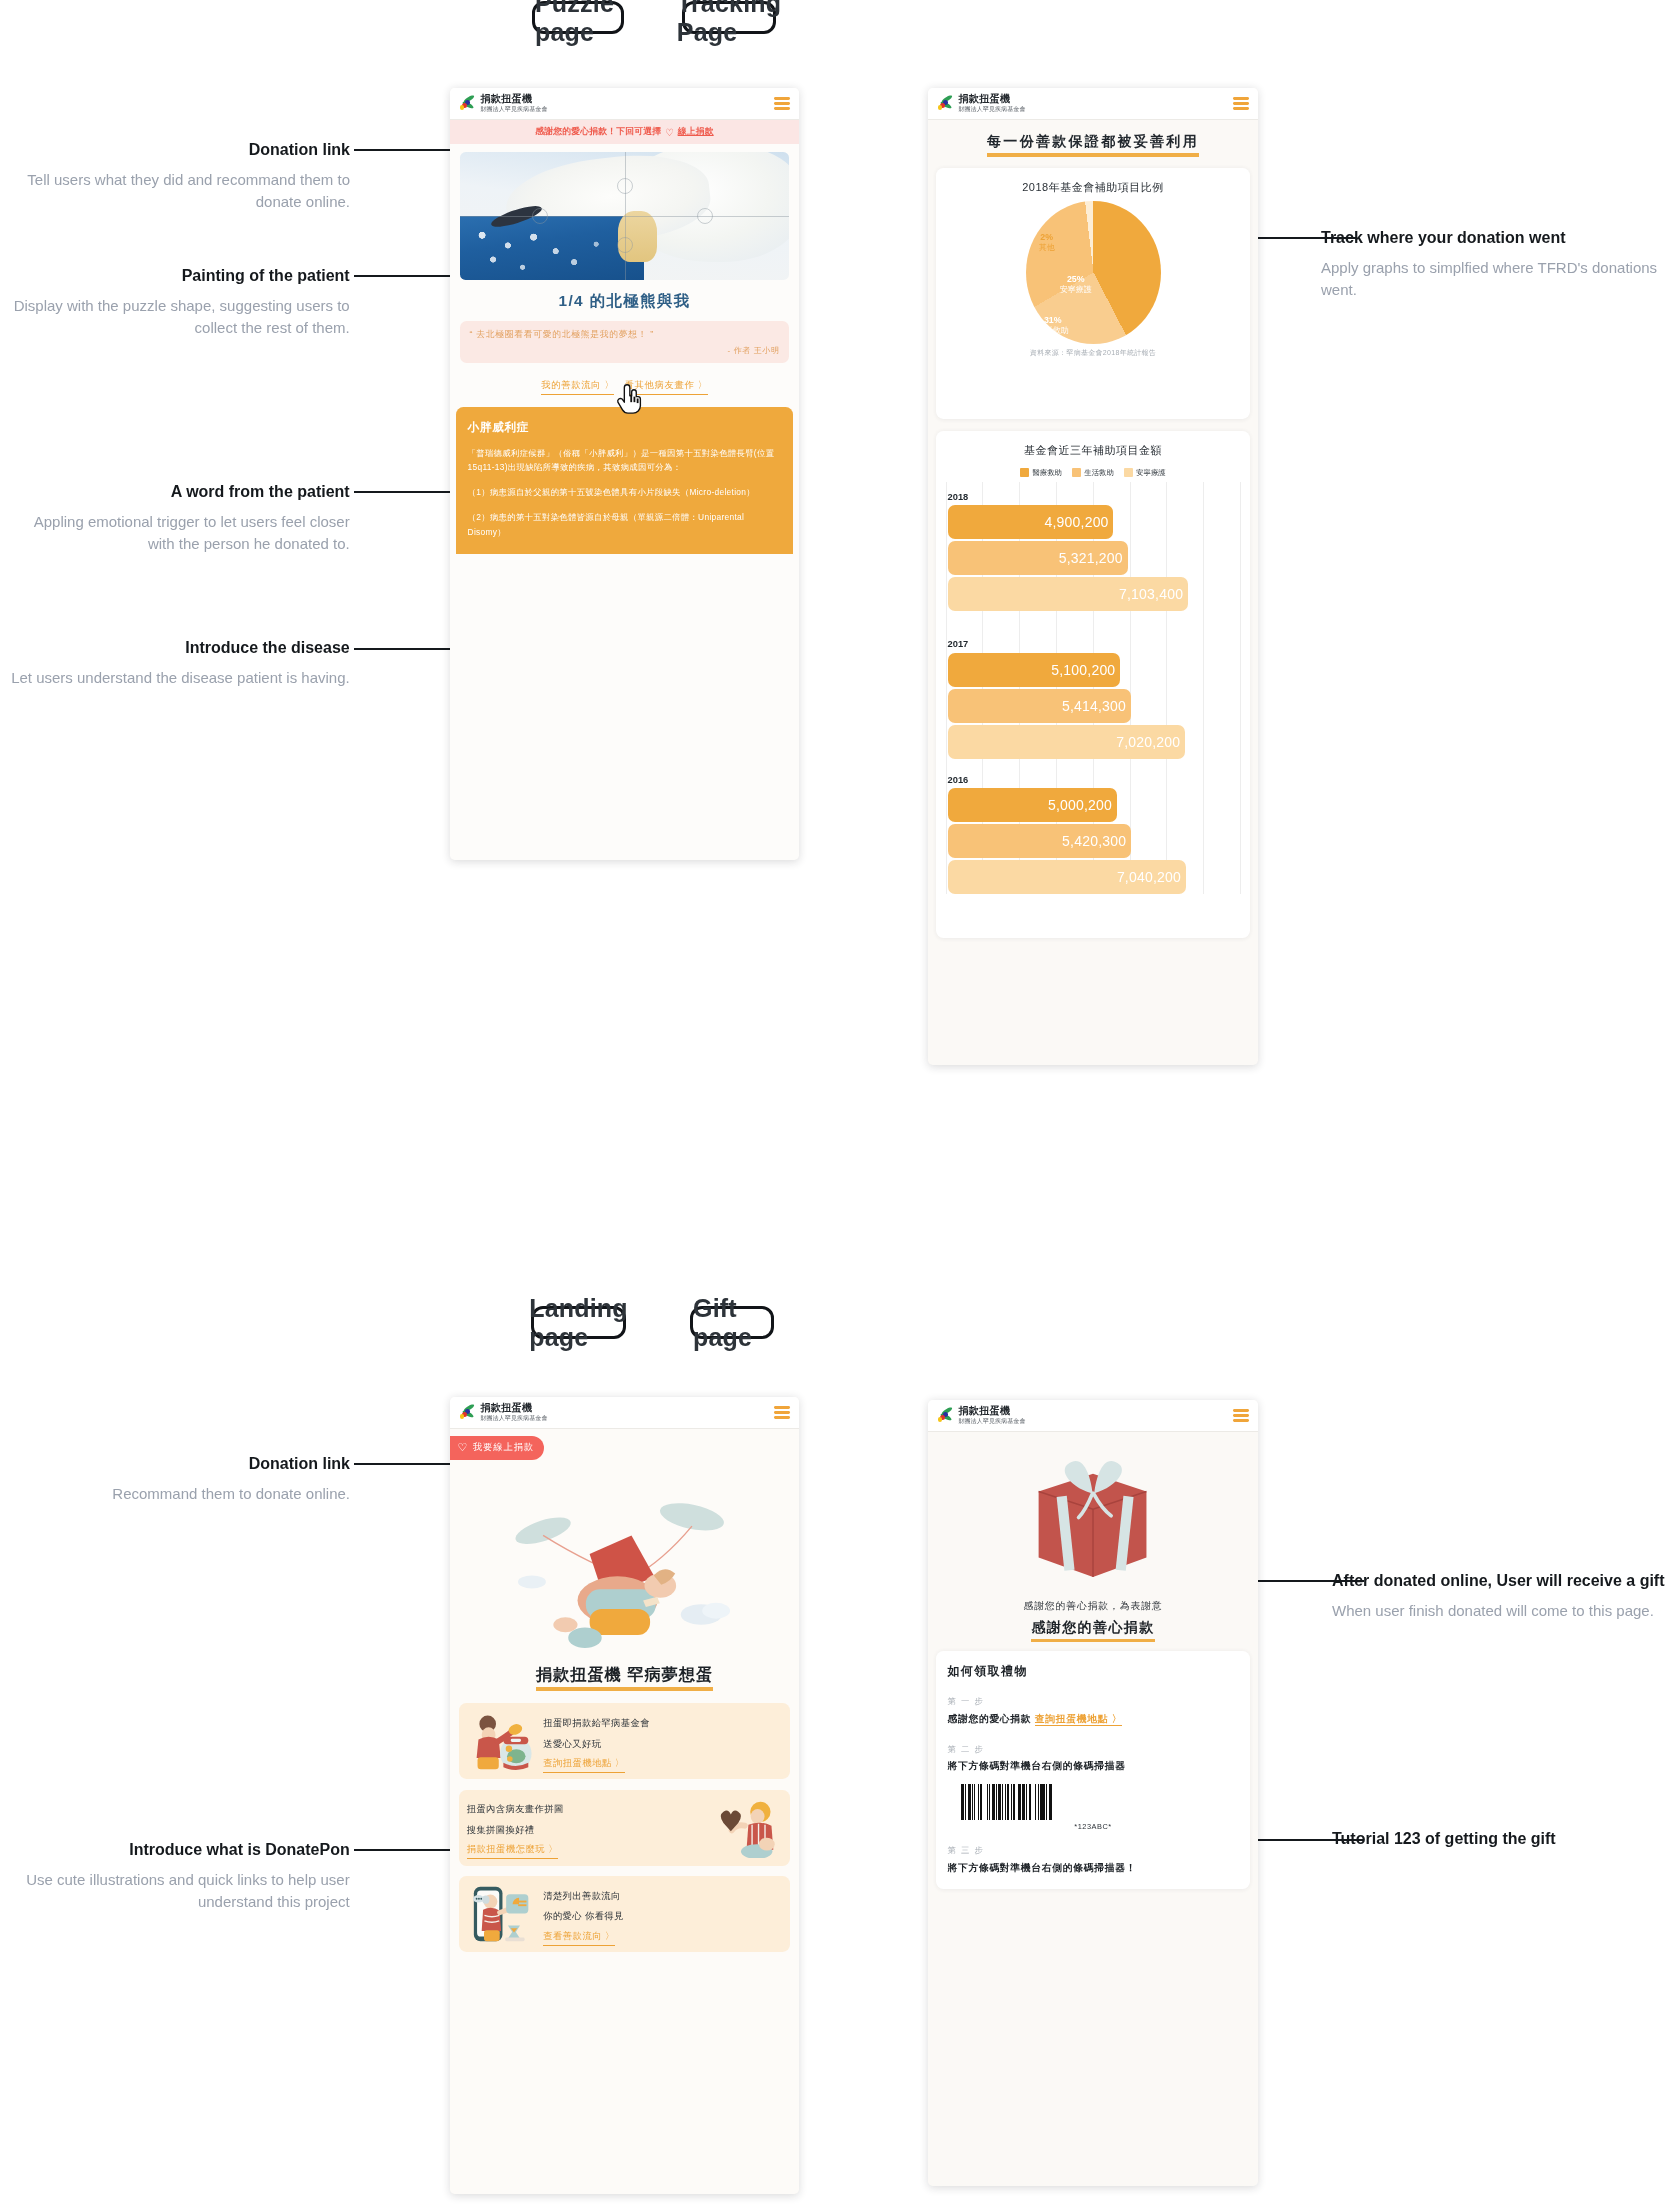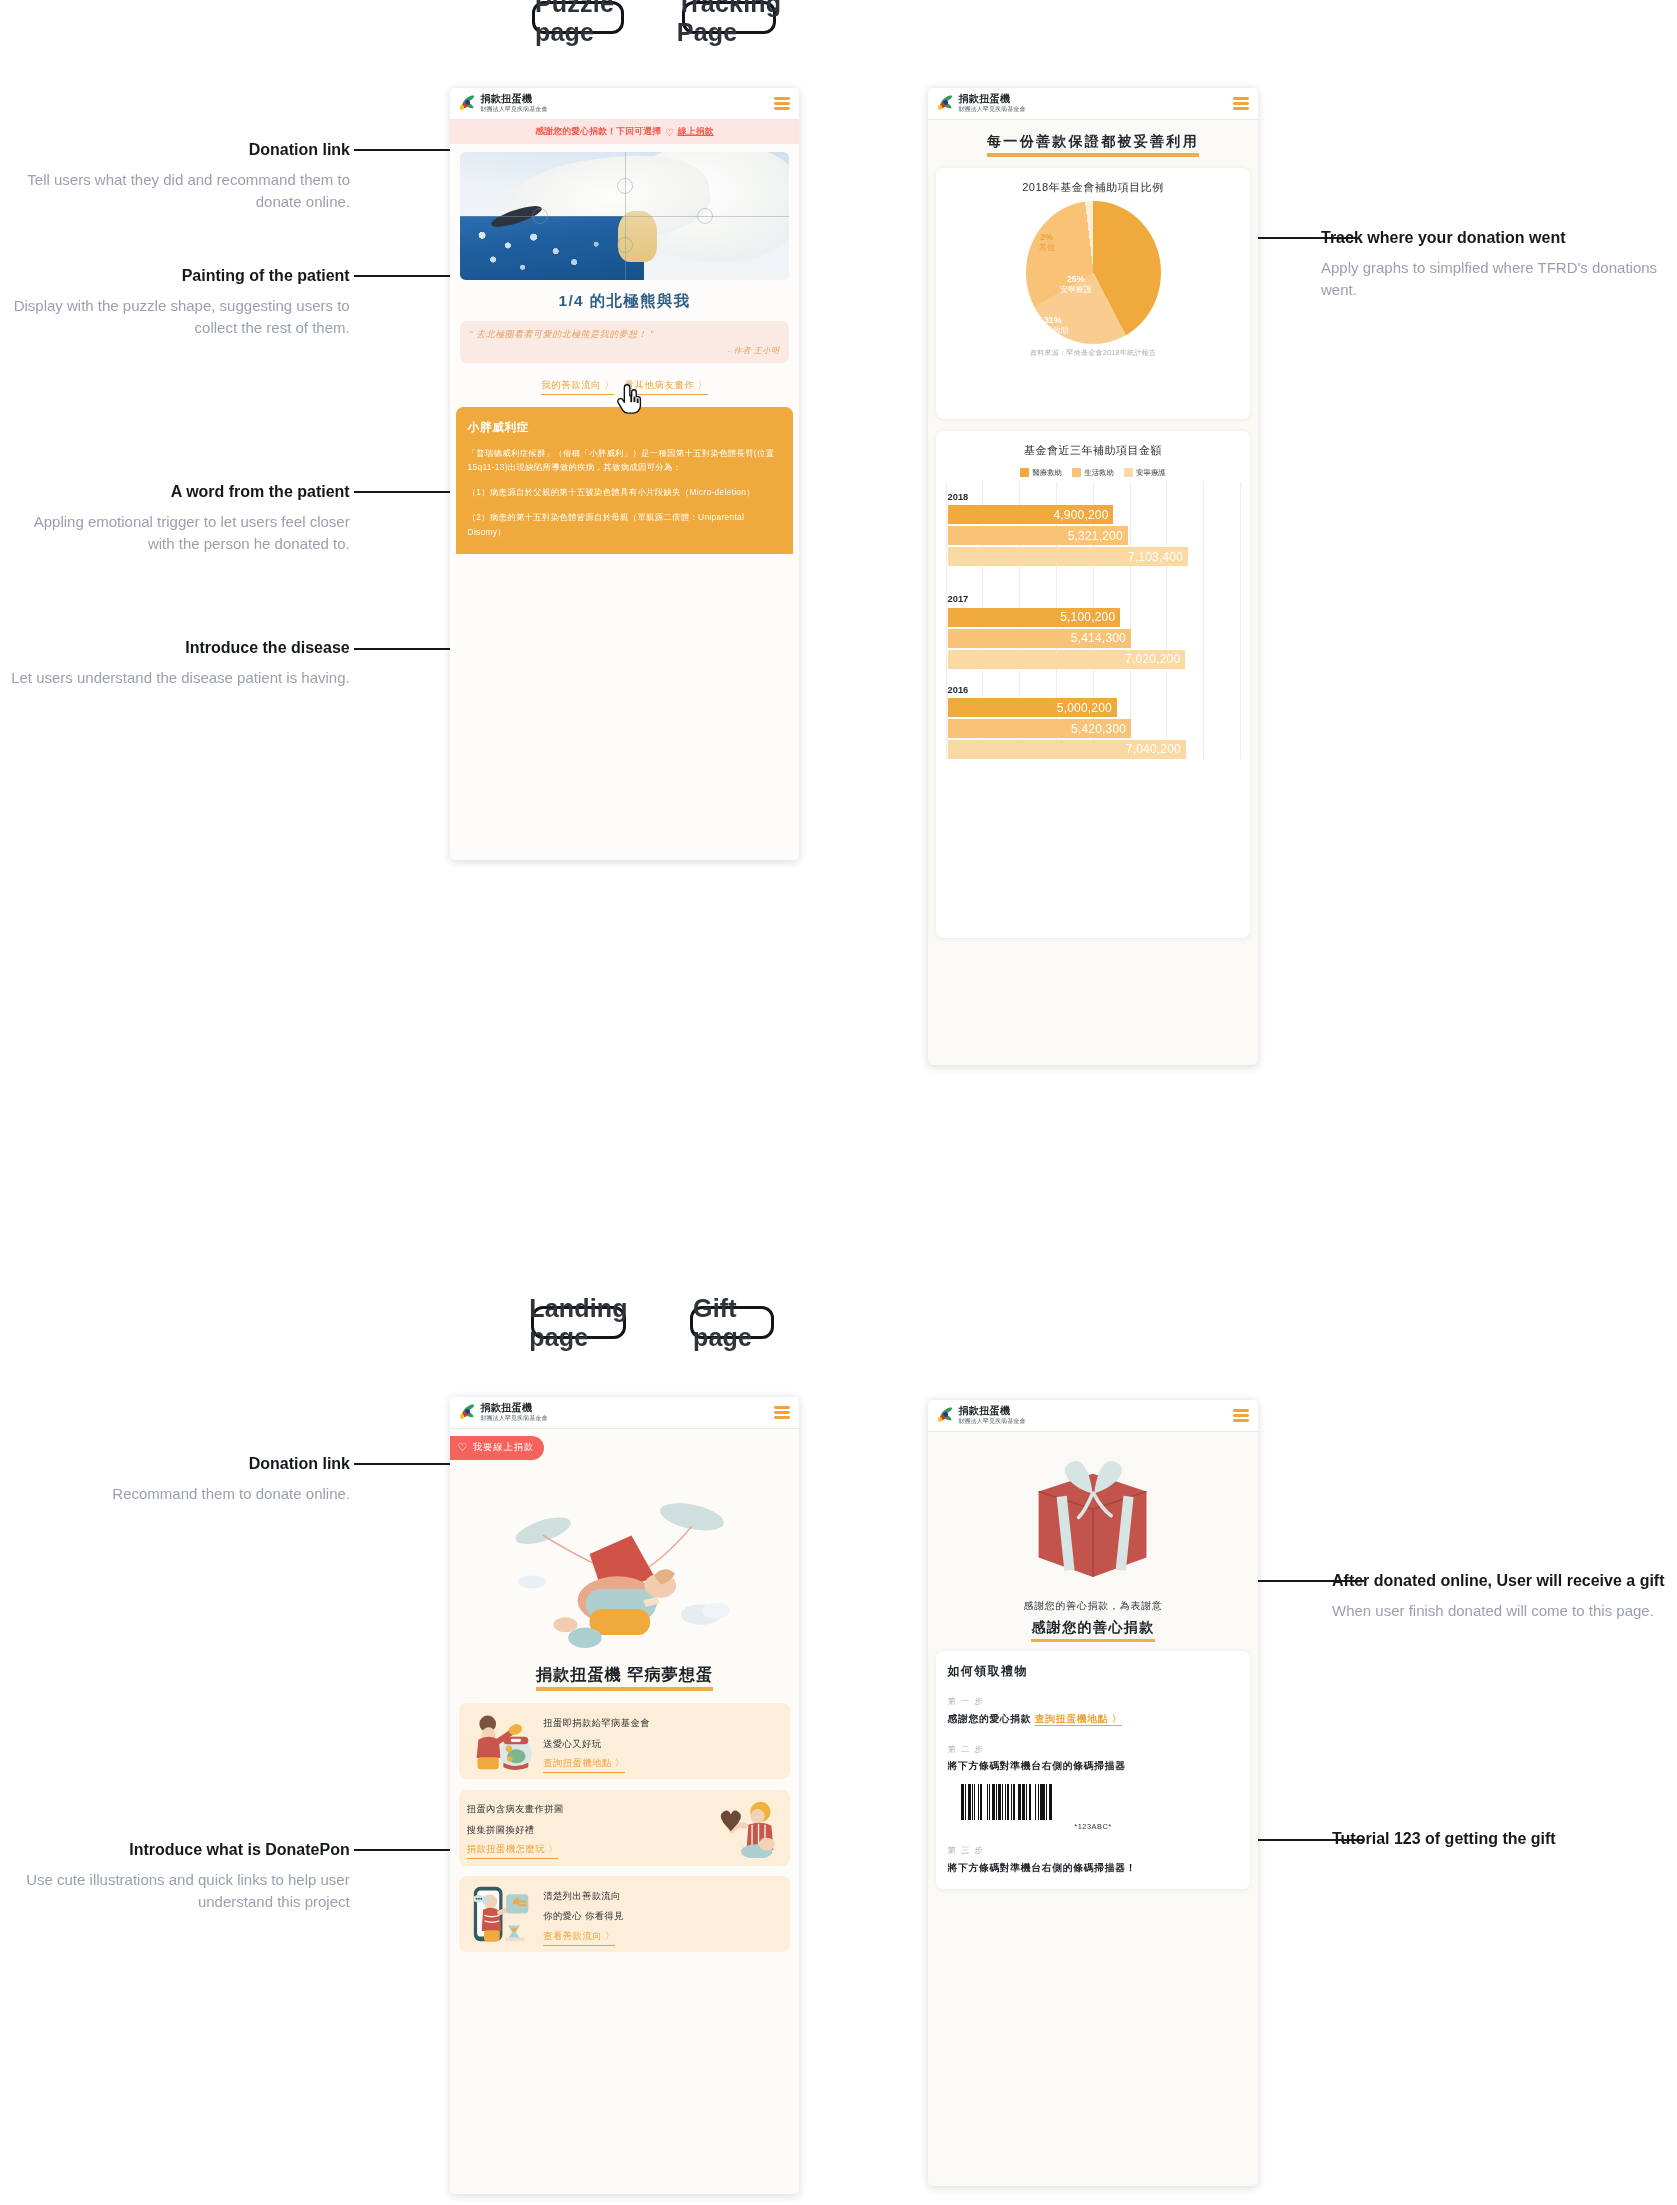--- a/index.html
+++ b/index.html
@@ -88,21 +88,21 @@
     background: linear-gradient(180deg,#ecd6a0,#e2c57f); border-radius: 40% 40% 30% 30%; }
   .pz-line-v { position:absolute; left:50%; top:0; width:0.9px; height:100%; background:rgba(140,150,160,.45); }
   .pz-line-h { position:absolute; left:0; top:50%; width:100%; height:0.9px; background:rgba(140,150,160,.45); }
   .pz-knob { position:absolute; border-radius:50%; border:0.9px solid rgba(140,150,160,.45); }
 
   .pz-title {
     text-align:center; font-size: 15.4px; font-weight: 700; color: #2f5f86;
     letter-spacing: 1.4px; margin: 10.2px 0 9.3px;
   }
   .quote-box {
-    margin: 0 10.2px; background: #fbe9e4; border-radius: 6.5px; padding: 7.4px 9.3px 6.5px; font-style: italic;
+    margin: 0 10.2px; background: #fbe9e4; border-radius: 6.5px; padding: 7.4px 9.3px 6.5px;
   }
   .quote-box .q1 { font-size: 8.8px; color: #e2a05f; letter-spacing: 0.7px; line-height: 1.4; }
   .quote-box .q2 { font-size: 8px; color: #e2a05f; text-align: right; margin-top: 4.7px; letter-spacing: 0.6px; }
 
   .links-row { display:flex; justify-content:center; gap: 10.2px; margin: 16px 0 12px; position: relative;}
   .ulink { font-size: 9.3px; color: #eda236; border-bottom: 1.4px solid #eda236; padding-bottom: 1.9px; letter-spacing: 0.7px; cursor:pointer;}
   .ulink.teal-rule { color:#eda236; }
   .cursor-hand { position:absolute; left: 50%; transform: translateX(-36%); top: 2.8px; width: 28px; height: 33px; pointer-events:none; }
 
   .disease-card { background: #efa93d; border-radius: 7.4px 7.4px 0 0; margin: 0 5.6px; padding: 13px 12px 14px; }
@@ -125,22 +125,22 @@
   .src-note { text-align:center; font-size:7px; color:#a8aeb5; margin-top: 7.4px; letter-spacing:0.3px;}
 
   .legend { display:flex; justify-content:center; gap: 10.2px; margin: 9.3px 0 4.7px; }
   .legend .li { display:flex; align-items:center; gap: 3.3px; font-size: 7.4px; color:#3b4248; }
   .legend .sw { width: 8.8px; height: 8.8px; border-radius: 0.9px; }
 
   .bars { position: relative; padding: 2.8px 1.9px 0; }
   .bars .grid { position:absolute; inset: 0; display:flex; justify-content:space-between; pointer-events:none;}
   .bars .grid i { width:0.5px; background:#ededed; }
   .yr { font-size: 9.3px; font-weight: 700; color:#1f262c; margin: 6.5px 0 3.7px; position:relative; }
-  .bar { height: 19px; border-radius: 0; display:flex; align-items:center; justify-content:flex-end;
-    color:#fff; font-size: 12px; padding-right: 4.7px; margin-bottom: 1.9px; position: relative; letter-spacing:0.2px;}
+  .bar { height: 34px; border-radius: 7px; display:flex; align-items:center; justify-content:flex-end;
+    color:#fff; font-size: 14px; padding-right: 4.7px; margin-bottom: 1.9px; position: relative; letter-spacing:0.2px;}
 
   
   .donate-pill { display:inline-flex; align-items:center; gap:4.7px; background:#f4645c; color:#fff;
     border-radius: 0 12px 12px 0; padding: 5.1px 10.2px 5.1px 7.4px; font-size:9.3px; letter-spacing:0.9px; margin-top:7.4px; cursor:pointer;}
   .hero-ill { height: 200px; position: relative; margin-top: 1.9px; }
   .land-title { text-align:center; margin: 2.8px 0 12px; }
   .land-title .t { display:inline-block; font-size: 16.3px; font-weight:700; letter-spacing:0.9px; color:#1d2227;
     border-bottom: 4.7px solid #f0ae46; padding-bottom:0.9px;}
   .lcard { display:flex; align-items:center; background:#fdeed9; border-radius: 7.4px; margin: 0 9.3px 10.2px;
     padding: 6.5px 7.4px; min-height: 69px; overflow:hidden; }

